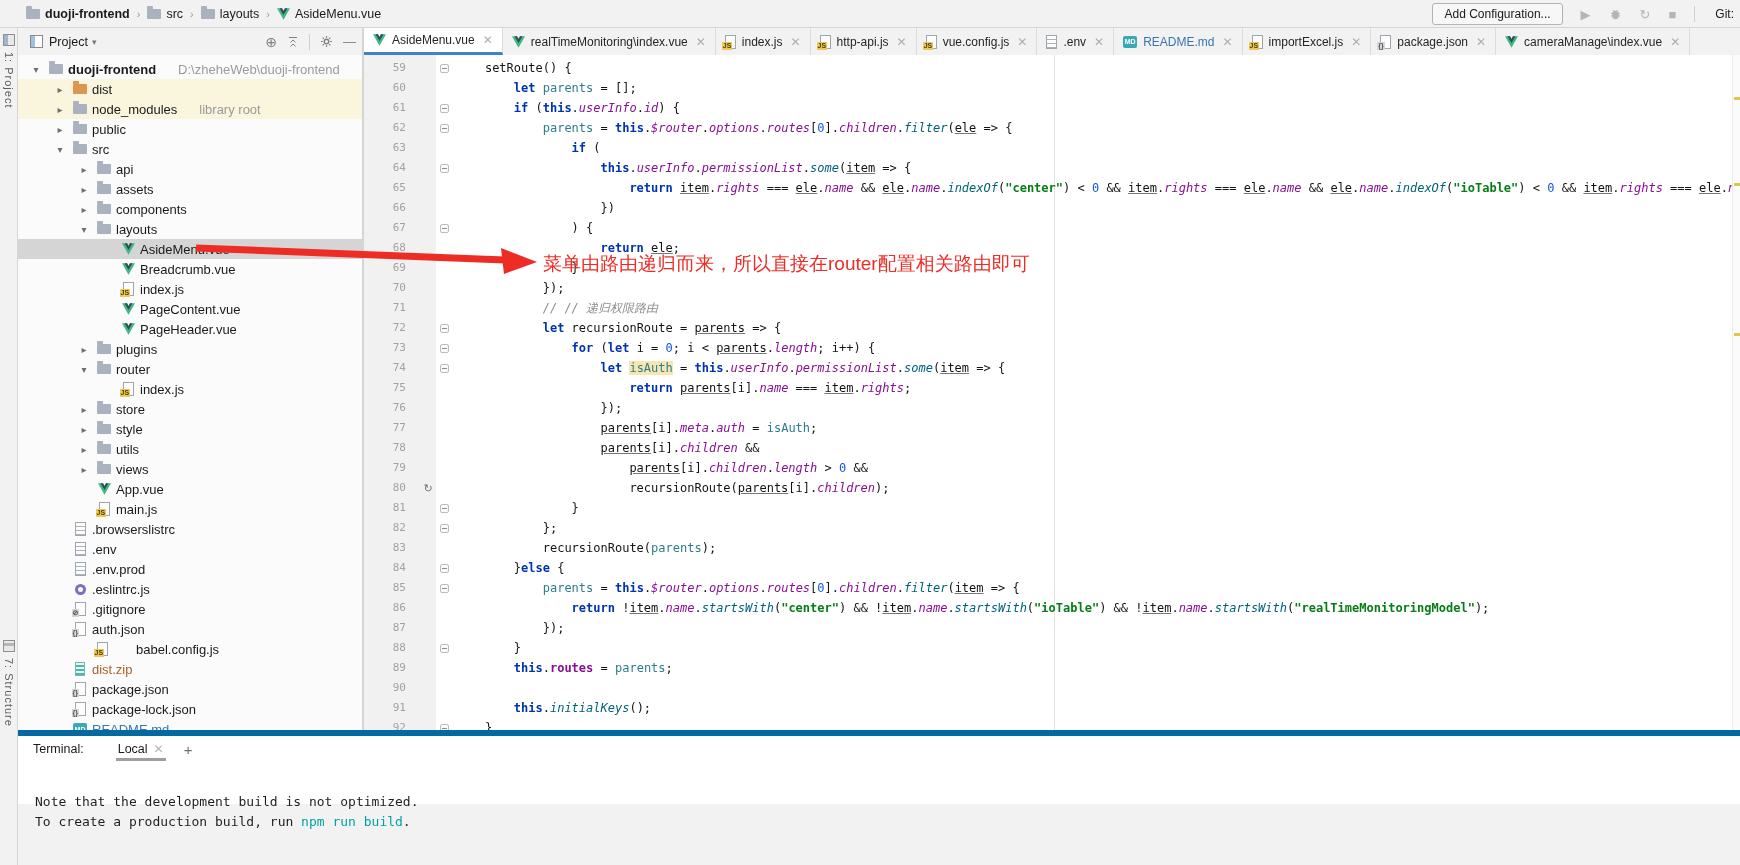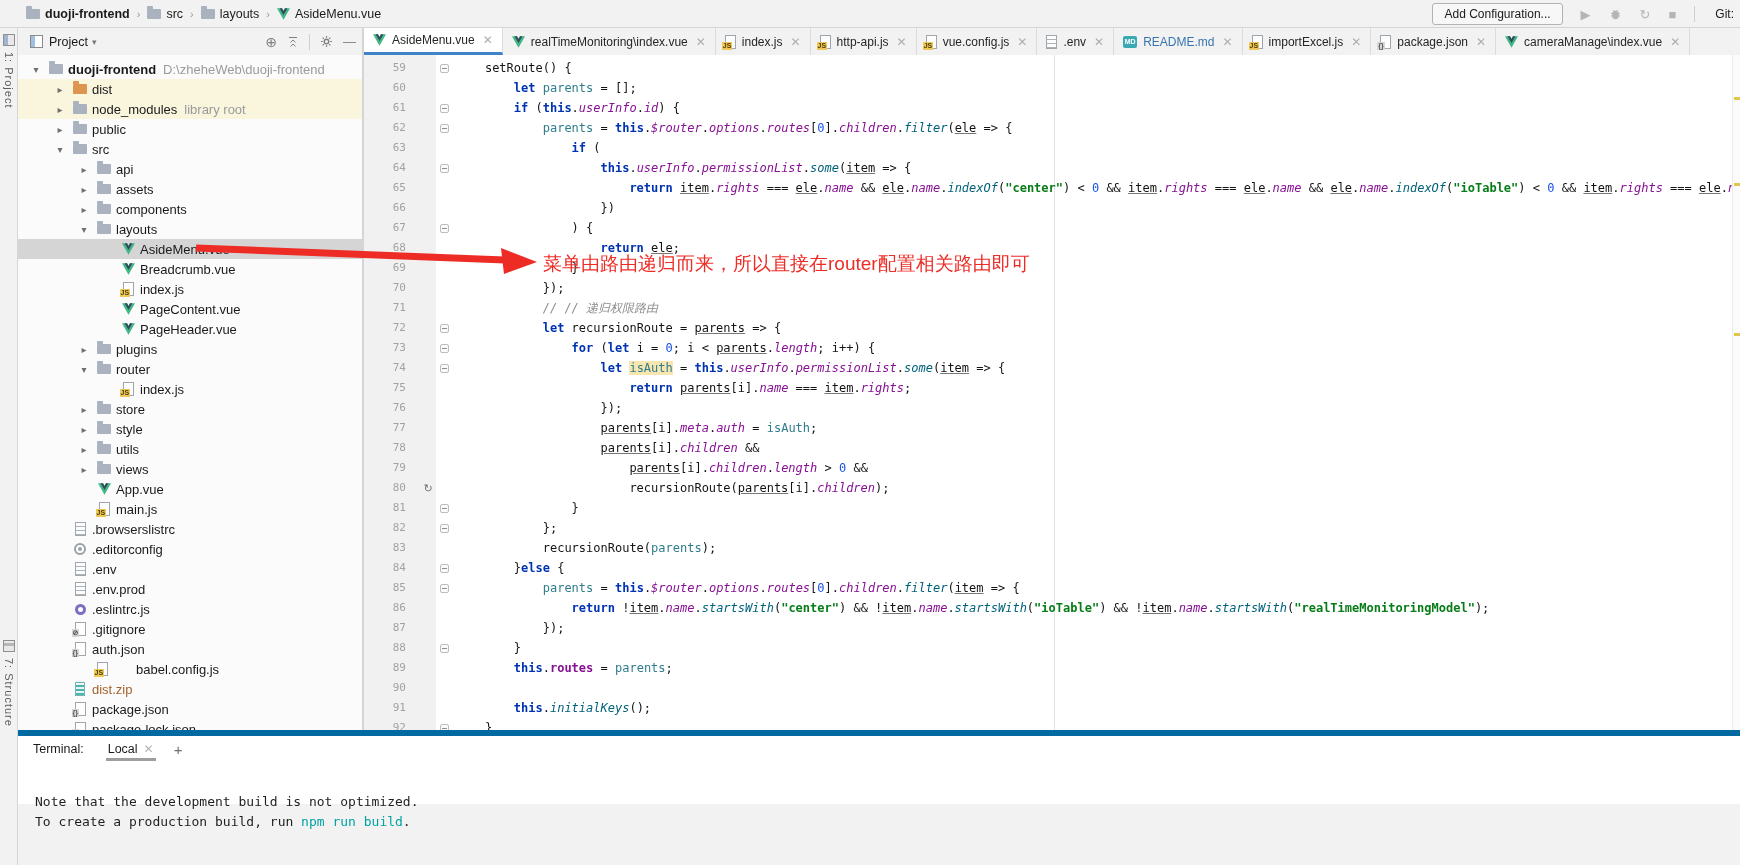--- a/index.html
+++ b/index.html
@@ -33,21 +33,21 @@
   #tree-header .th-title { margin:0 4px 0 6px; }
   #tree-header .th-caret { color:#777; font-size:9px; margin-right:8px; }
   #tree-header .th-right { margin-left:auto; display:flex; align-items:center; gap:10px; }
   .proj-icon { width:13px; height:13px; border:1px solid #8a8a8a; background:#fff; position:relative; }
   .proj-icon::before { content:""; position:absolute; left:0; top:0; width:4px; height:11px; background:#9FC0E0; }
   #tree-list { padding-top:4px; }
   .trow { height:20px; display:flex; align-items:center; font-size:13px; white-space:nowrap; cursor:default; }
   .trow .chev { width:20px; text-align:center; color:#6f6f6f; font-size:10px; flex:none; }
   .trow .ticon { width:20px; display:flex; justify-content:center; align-items:center; flex:none; }
   .trow .tlabel { margin-left:2px; }
-  .trow .textra { margin-left:7px; color:#9a9a9a; }
+  .trow .textra { margin-left:22px; color:#9a9a9a; }
   .trow.sel { background:#D5D5D5; }
   .trow.bgy { background:#FAF6DE; }
 
   
   .ic-folder { width:14px; height:10px; background:#A9B2BE; border-radius:1px; position:relative; display:inline-block; }
   .ic-folder::before { content:""; position:absolute; top:-3px; left:0; width:6px; height:3px; background:inherit; border-radius:1px 1px 0 0; }
   .ic-folder.ex { background:#DE9552; }
   .ic-file { width:11px; height:14px; background:#FDFDFD; border:1px solid #9FA6AD; position:relative; display:inline-block; }
   .ic-file.lines { background:repeating-linear-gradient(#FDFDFD 0 3px, #ABB2B8 3px 4px); }
   .js-b { position:absolute; left:-4px; bottom:-2px; background:#F0C75A; color:#4A3F00; font-size:7px; font-weight:bold; font-style:normal; padding:0 1px; line-height:8px; }
@@ -93,21 +93,21 @@
   #crumb-bar { position:absolute; left:0; top:718px; width:1377px; height:24px; background:#fff; border-top:1px solid #ECECEC; display:flex; align-items:center; padding-left:66px; gap:8px; font-size:12px; color:#555; }
   #crumb-bar .sep { color:#999; font-size:10px; }
 
   
   #annotation-layer { position:absolute; left:0; top:0; width:1740px; height:865px; pointer-events:none; }
   #ann-text { position:absolute; left:543px; top:251px; font-size:19px; color:#EE2C26; font-family:"Liberation Sans",sans-serif; white-space:nowrap; }
 
   
   #terminal { position:absolute; left:18px; top:730px; width:1722px; height:74px; background:#fff; border-top:6px solid #0369a1; }
   #term-header { height:26px; display:flex; align-items:center; padding-left:15px; font-size:12.5px; background:#FFFFFF; }
-  #term-tab { margin-left:22px; display:flex; align-items:center; gap:6px; padding:4px 2px 2px 2px; border-bottom:3px solid #9E9E9E; }
+  #term-tab { margin-left:32px; display:flex; align-items:center; gap:6px; padding:4px 2px 2px 2px; border-bottom:3px solid #9E9E9E; }
   #term-tab .tclose { color:#B3B3B3; font-size:12px; }
   #term-plus { margin-left:18px; color:#6f6f6f; font-size:15px; }
   #term-body { padding:10px 0 0 17px; font:13px/20px "DejaVu Sans Mono", monospace; color:#1f1f1f; }
   .term-cmd { color:#00A3A3; }
 
   svg { display:block; }
 </style>
 </head>
 <body>
 
@@ -394,27 +394,20 @@
         <div class="trow" style="padding-left: 32px;">
           <span class="chev"></span>
           <span class="ticon">
             <span class="ic-file lines"></span>
           </span>
           <span class="tlabel">.browserslistrc</span>
         </div>
         <div class="trow" style="padding-left: 32px;">
           <span class="chev"></span>
           <span class="ticon">
-            <span class="ic-gear-file"></span>
-          </span>
-          <span class="tlabel">.editorconfig</span>
-        </div>
-        <div class="trow" style="padding-left: 32px;">
-          <span class="chev"></span>
-          <span class="ticon">
             <span class="ic-file lines"></span>
           </span>
           <span class="tlabel">.env</span>
         </div>
         <div class="trow" style="padding-left: 32px;">
           <span class="chev"></span>
           <span class="ticon">
             <span class="ic-file lines"></span>
           </span>
           <span class="tlabel">.env.prod</span>

